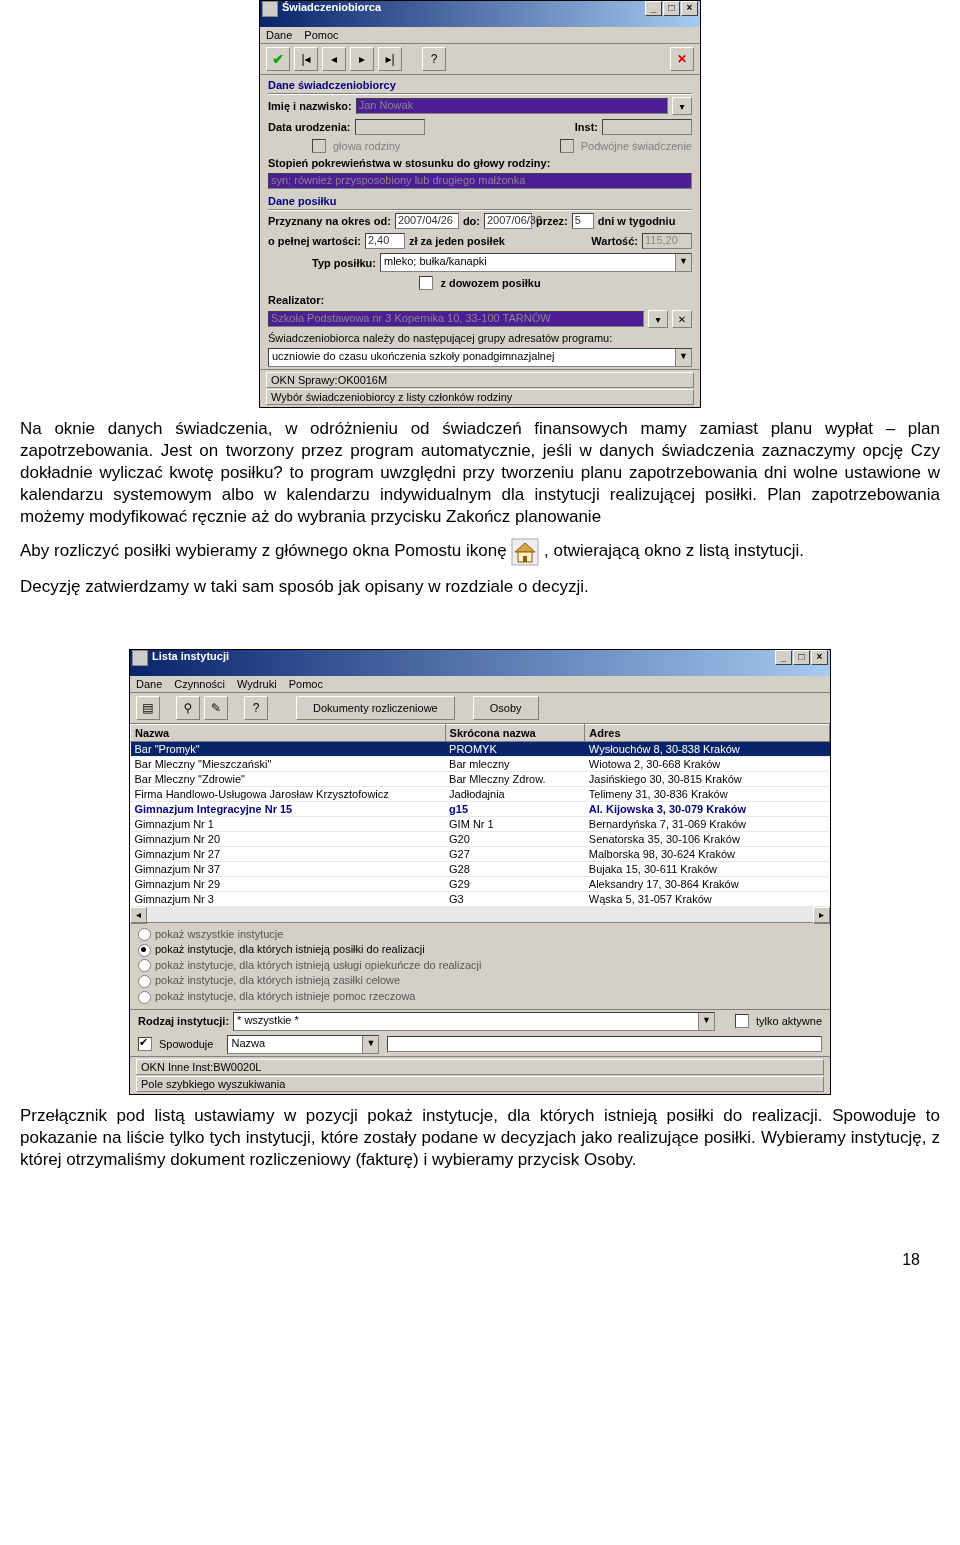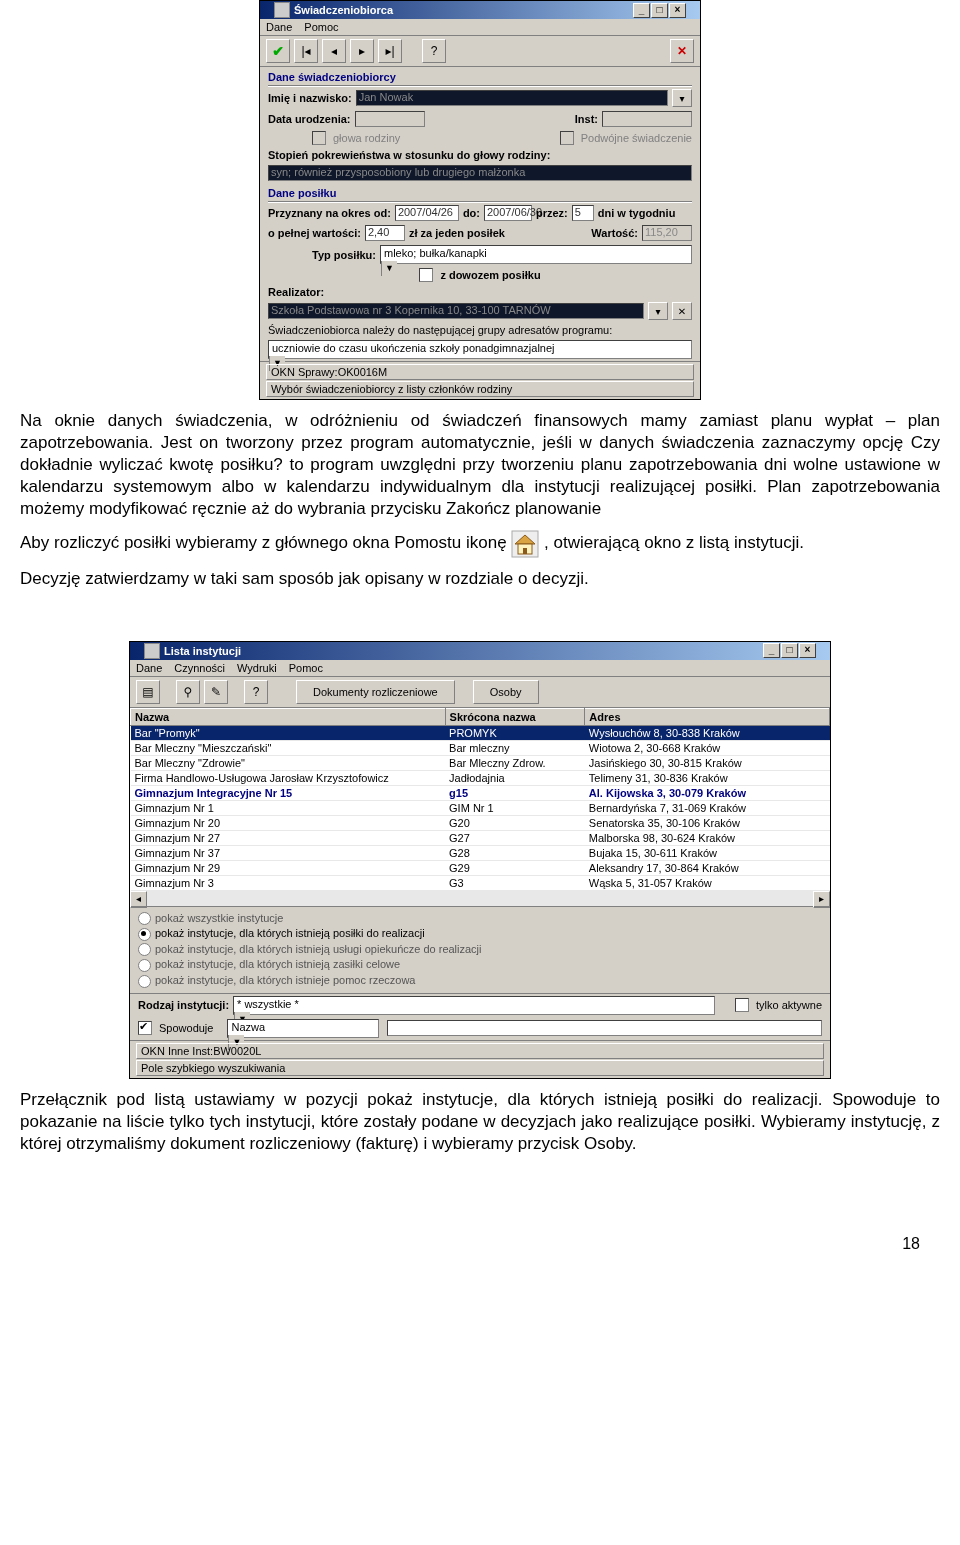--- a/index.html
+++ b/index.html
@@ -29,23 +29,23 @@
     margin: 0 auto;
   }
   .win1 { width: 440px; }
   .win2 { width: 700px; }
 
   .titlebar {
     background: linear-gradient(to right, #08246b, #a6caf0);
     color: #fff;
     font-weight: bold;
     display: flex;
-    align-items: center;
-    height: 18px;
-    padding: 0 14px;
+    align-items: flex-start;
+    height: 26px;
+    padding: 0 2px;
     font-size: 11px;
   }
   .titlebar .t-icon {
     width: 14px; height: 14px;
     background: #ccc;
     border: 1px solid #888;
     margin-right: 4px;
   }
   .titlebar .title-text { flex: 1; white-space: nowrap; overflow: hidden; }
   .winbtns { display: flex; gap: 1px; }
@@ -124,21 +124,21 @@
     background: #fff;
     border: 1px solid #808080;
     border-top-color: #404040;
     border-left-color: #404040;
     height: 16px;
     padding: 0 2px;
     font-size: 11px;
     color: #333;
     box-sizing: border-box;
   }
-  .inp.ro { color: #888; background: #0f172a; }
+  .inp.ro { color: #888; background: #4c1d95; }
   .inp.gray { background: #d4d0c8; }
   .sq {
     width: 18px; height: 16px;
     border: 1px solid #fff;
     border-right-color: #808080;
     border-bottom-color: #808080;
     background: #d4d0c8;
     display: inline-flex; align-items: center; justify-content: center;
     font-size: 10px;
   }
@@ -250,21 +250,20 @@
   }
   .filter-block .radio-row.sel-r { color: #000; }
 
   .dd {
     display: flex;
     border: 1px solid #808080;
     border-top-color: #404040;
     border-left-color: #404040;
     background: #fff;
     height: 17px;
-    flex-direction: column;
   }
   .dd .ddval { flex: 1; padding: 0 3px; font-size: 11px; line-height: 15px; }
   .dd .ddbtn {
     width: 15px;
     border-left: 1px solid #808080;
     background: #d4d0c8;
     text-align: center;
     font-size: 9px;
     line-height: 15px;
   }

